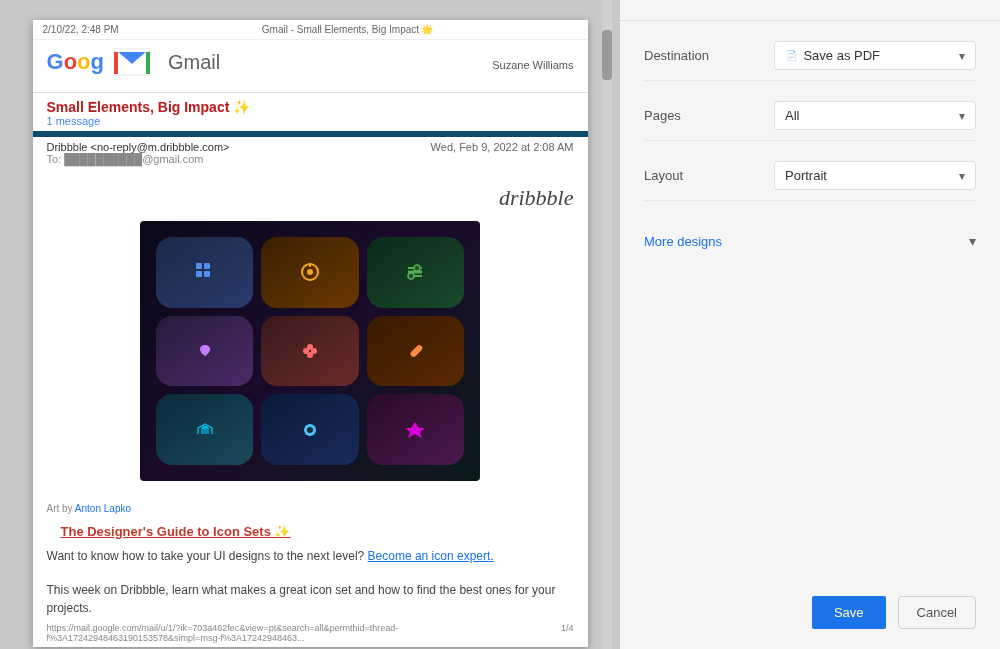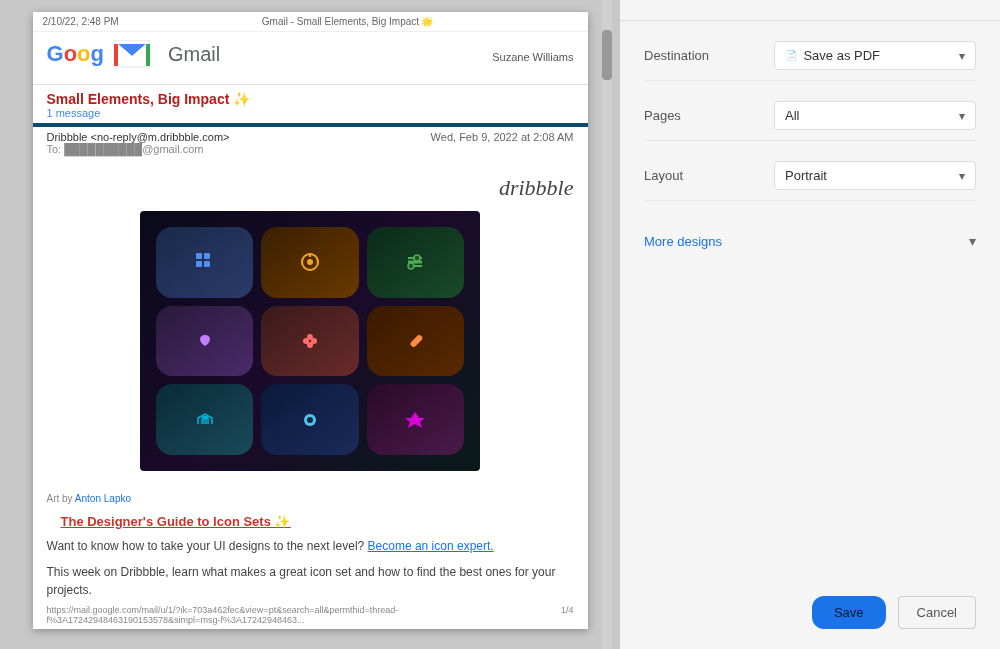--- a/index.html
+++ b/index.html
@@ -18,21 +18,21 @@
     }
 
     
     .left-panel {
       width: 620px;
       height: 649px;
       background: #c8c8c8;
       display: flex;
       flex-direction: column;
       align-items: center;
-      padding-top: 12px;
+      padding-top: 20px;
       position: relative;
     }
 
     .email-container {
       width: 555px;
       background: white;
       box-shadow: 0 2px 8px rgba(0,0,0,0.3);
       position: relative;
       overflow: hidden;
     }
@@ -95,21 +95,21 @@
       color: #4285f4;
       padding: 0 14px 4px;
     }
 
     .email-meta {
       padding: 4px 14px;
       font-size: 11px;
       color: #666;
       display: flex;
       justify-content: space-between;
-      border-top: 4px solid #0c4a6e;
+      border-top: 6px solid #0c4a6e;
     }
 
     .email-from {
       color: #333;
     }
 
     .email-to {
       color: #888;
     }
 
@@ -300,23 +300,23 @@
     .print-footer {
       margin-top: auto;
       display: flex;
       justify-content: flex-end;
       gap: 12px;
       padding-top: 16px;
     }
 
     .btn-save {
       background: #1a73e8;
-      color: #0f172a;
+      color: #fef9c3;
       border: none;
-      border-radius: 12px;
+      border-radius: 2px;
       padding: 8px 22px;
       font-size: 13px;
       cursor: pointer;
     }
 
     .btn-cancel {
       background: transparent;
       color: #555;
       border: 1px solid #ccc;
       border-radius: 4px;
@@ -444,21 +444,21 @@
 
     <div style="padding: 2px 14px 4px; text-align:left;">
       <a class="email-link" href="#">The Designer's Guide to Icon Sets ✨</a>
     </div>
 
     <div class="email-text">
       <span>Want to know how to take your UI designs to the next level?</span>
       <a href="#">Become an icon expert.</a>
     </div>
 
-    <div class="email-text" style="margin-top:4px;">This week on Dribbble, learn what makes a great icon set and how to find the best ones for your projects.</div>
+    <div class="email-text" style="margin-top:12px;">This week on Dribbble, learn what makes a great icon set and how to find the best ones for your projects.</div>
 
     <div class="email-url-bar">
       <span>https://mail.google.com/mail/u/1/?ik=703a462fec&amp;view=pt&amp;search=all&amp;permthid=thread-f%3A17242948463190153578&amp;simpl=msg-f%3A17242948463...</span>
       <span>1/4</span>
     </div>
   </div>
 
   <div style="position:absolute;right:8px;top:0;width:10px;height:100%;background:#d0d0d0;">
     <div style="width:10px;height:50px;background:#999;border-radius:4px;position:absolute;top:30px;"></div>
   </div>

